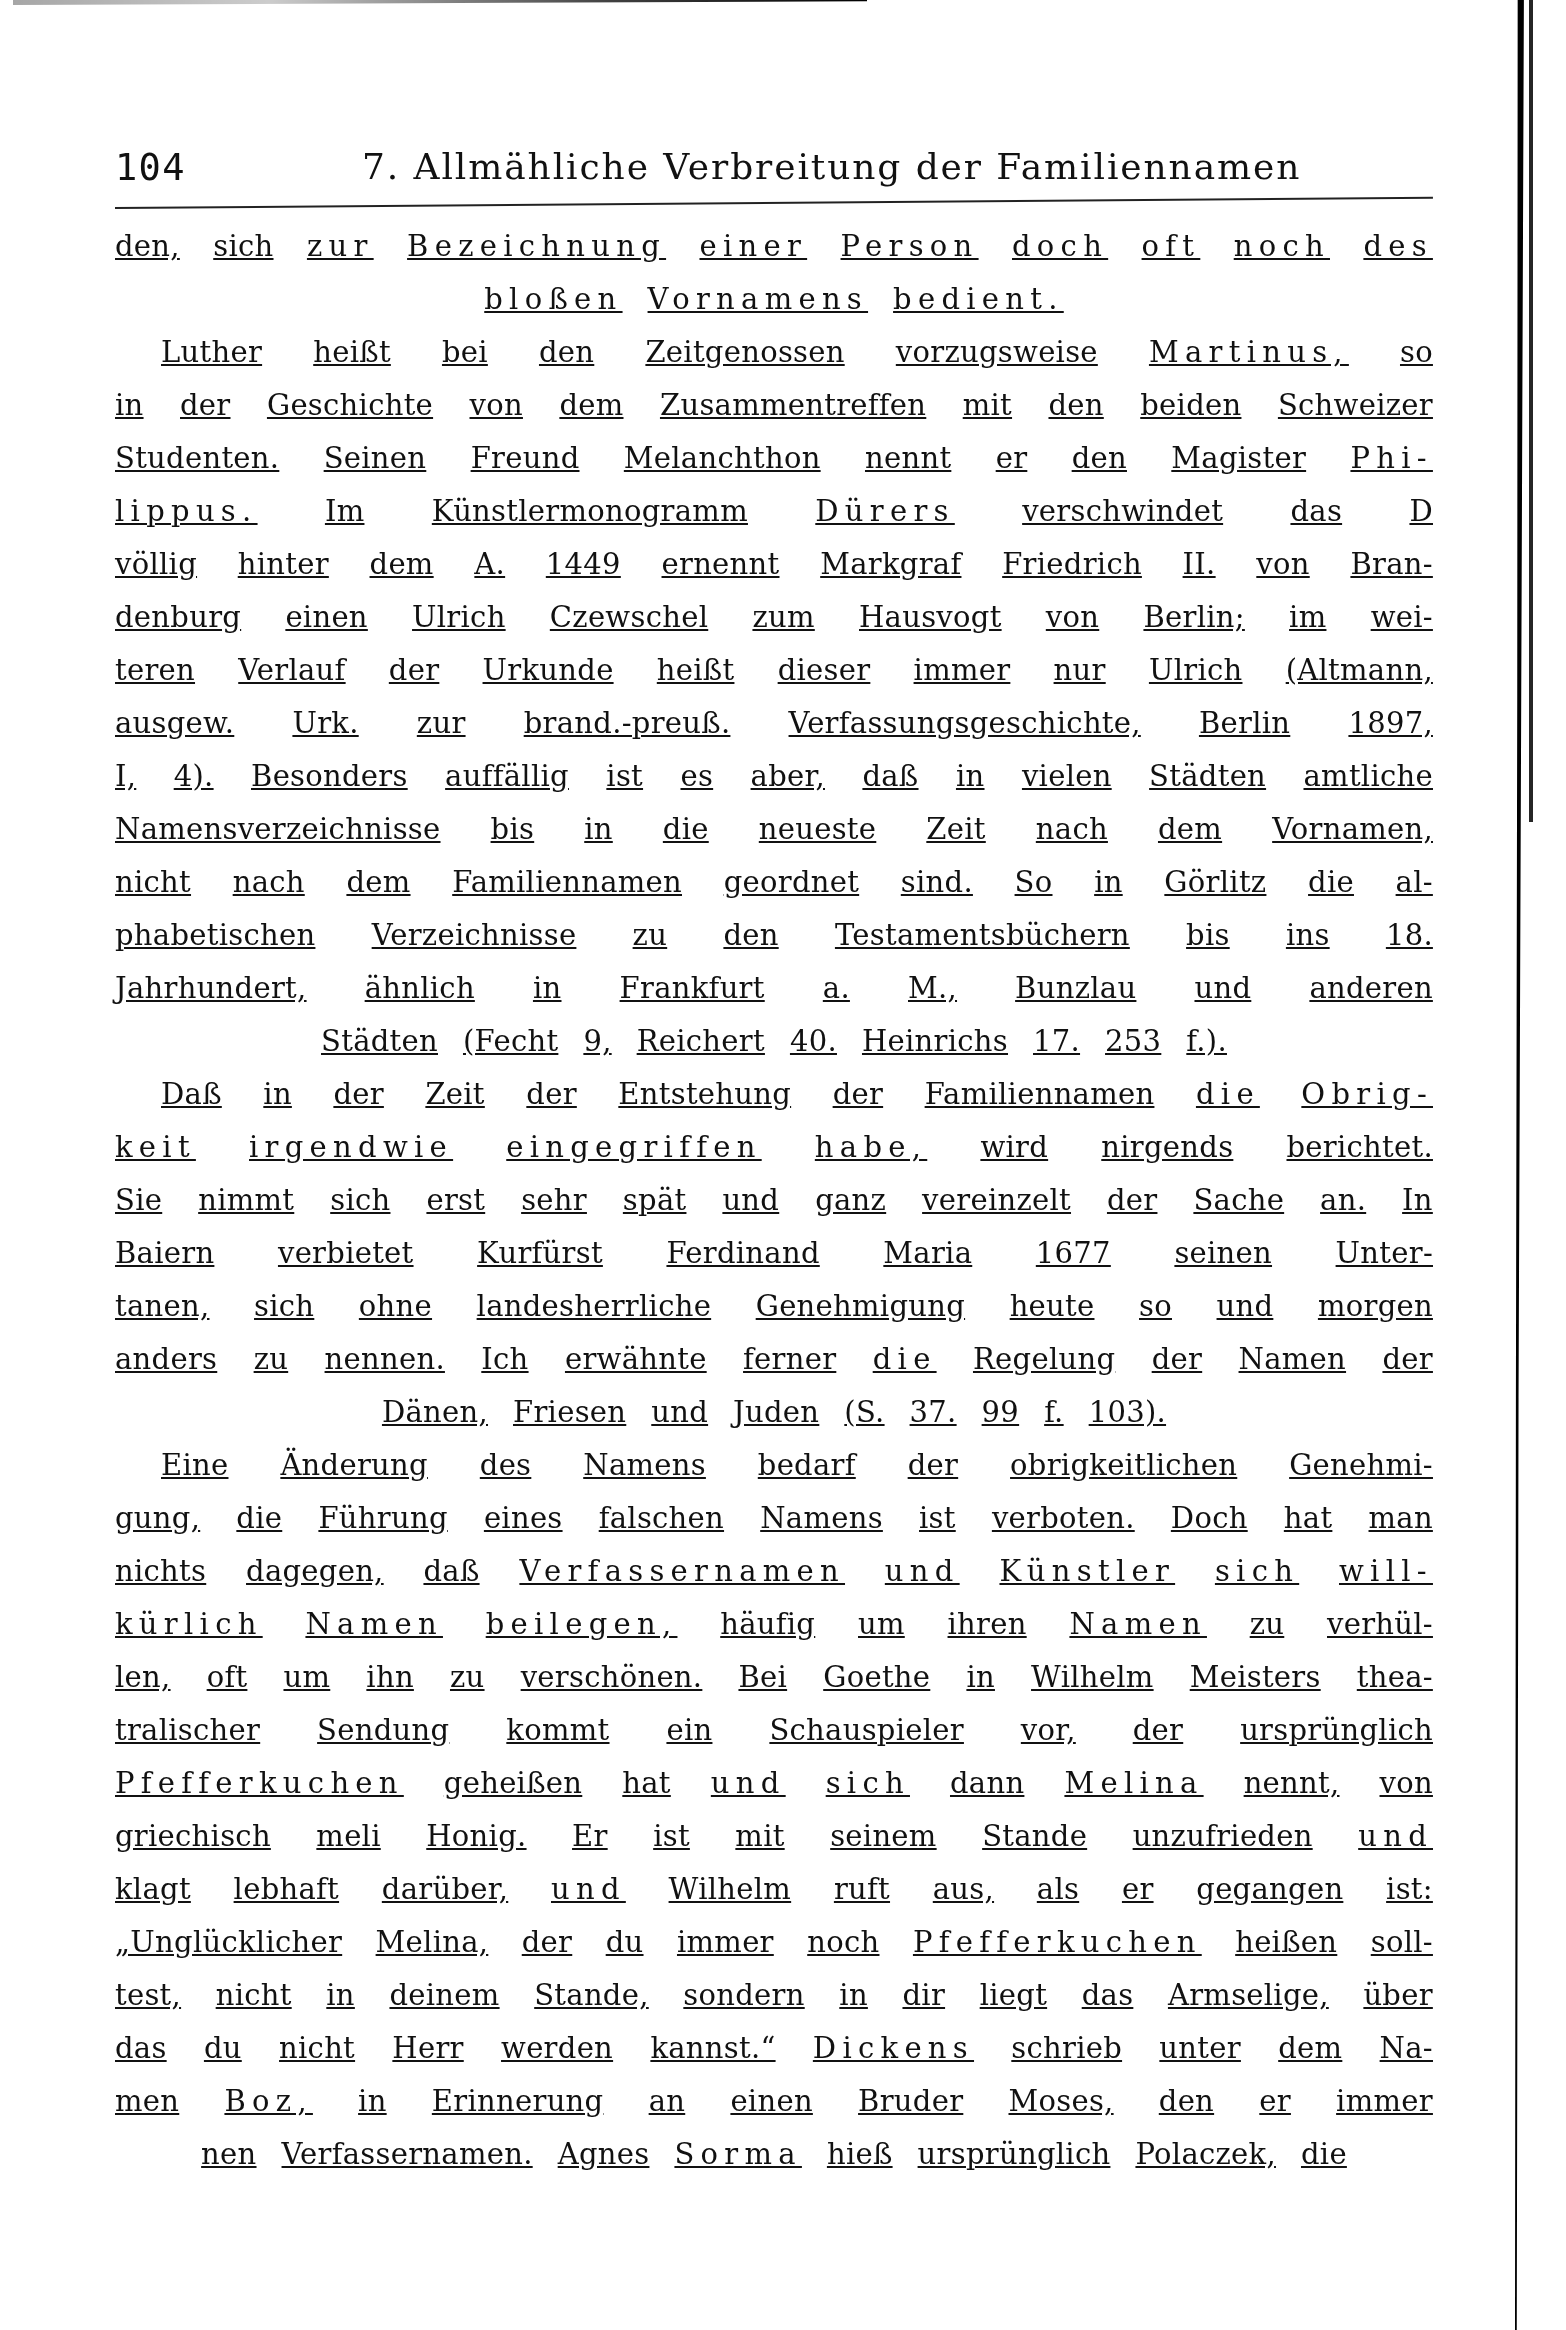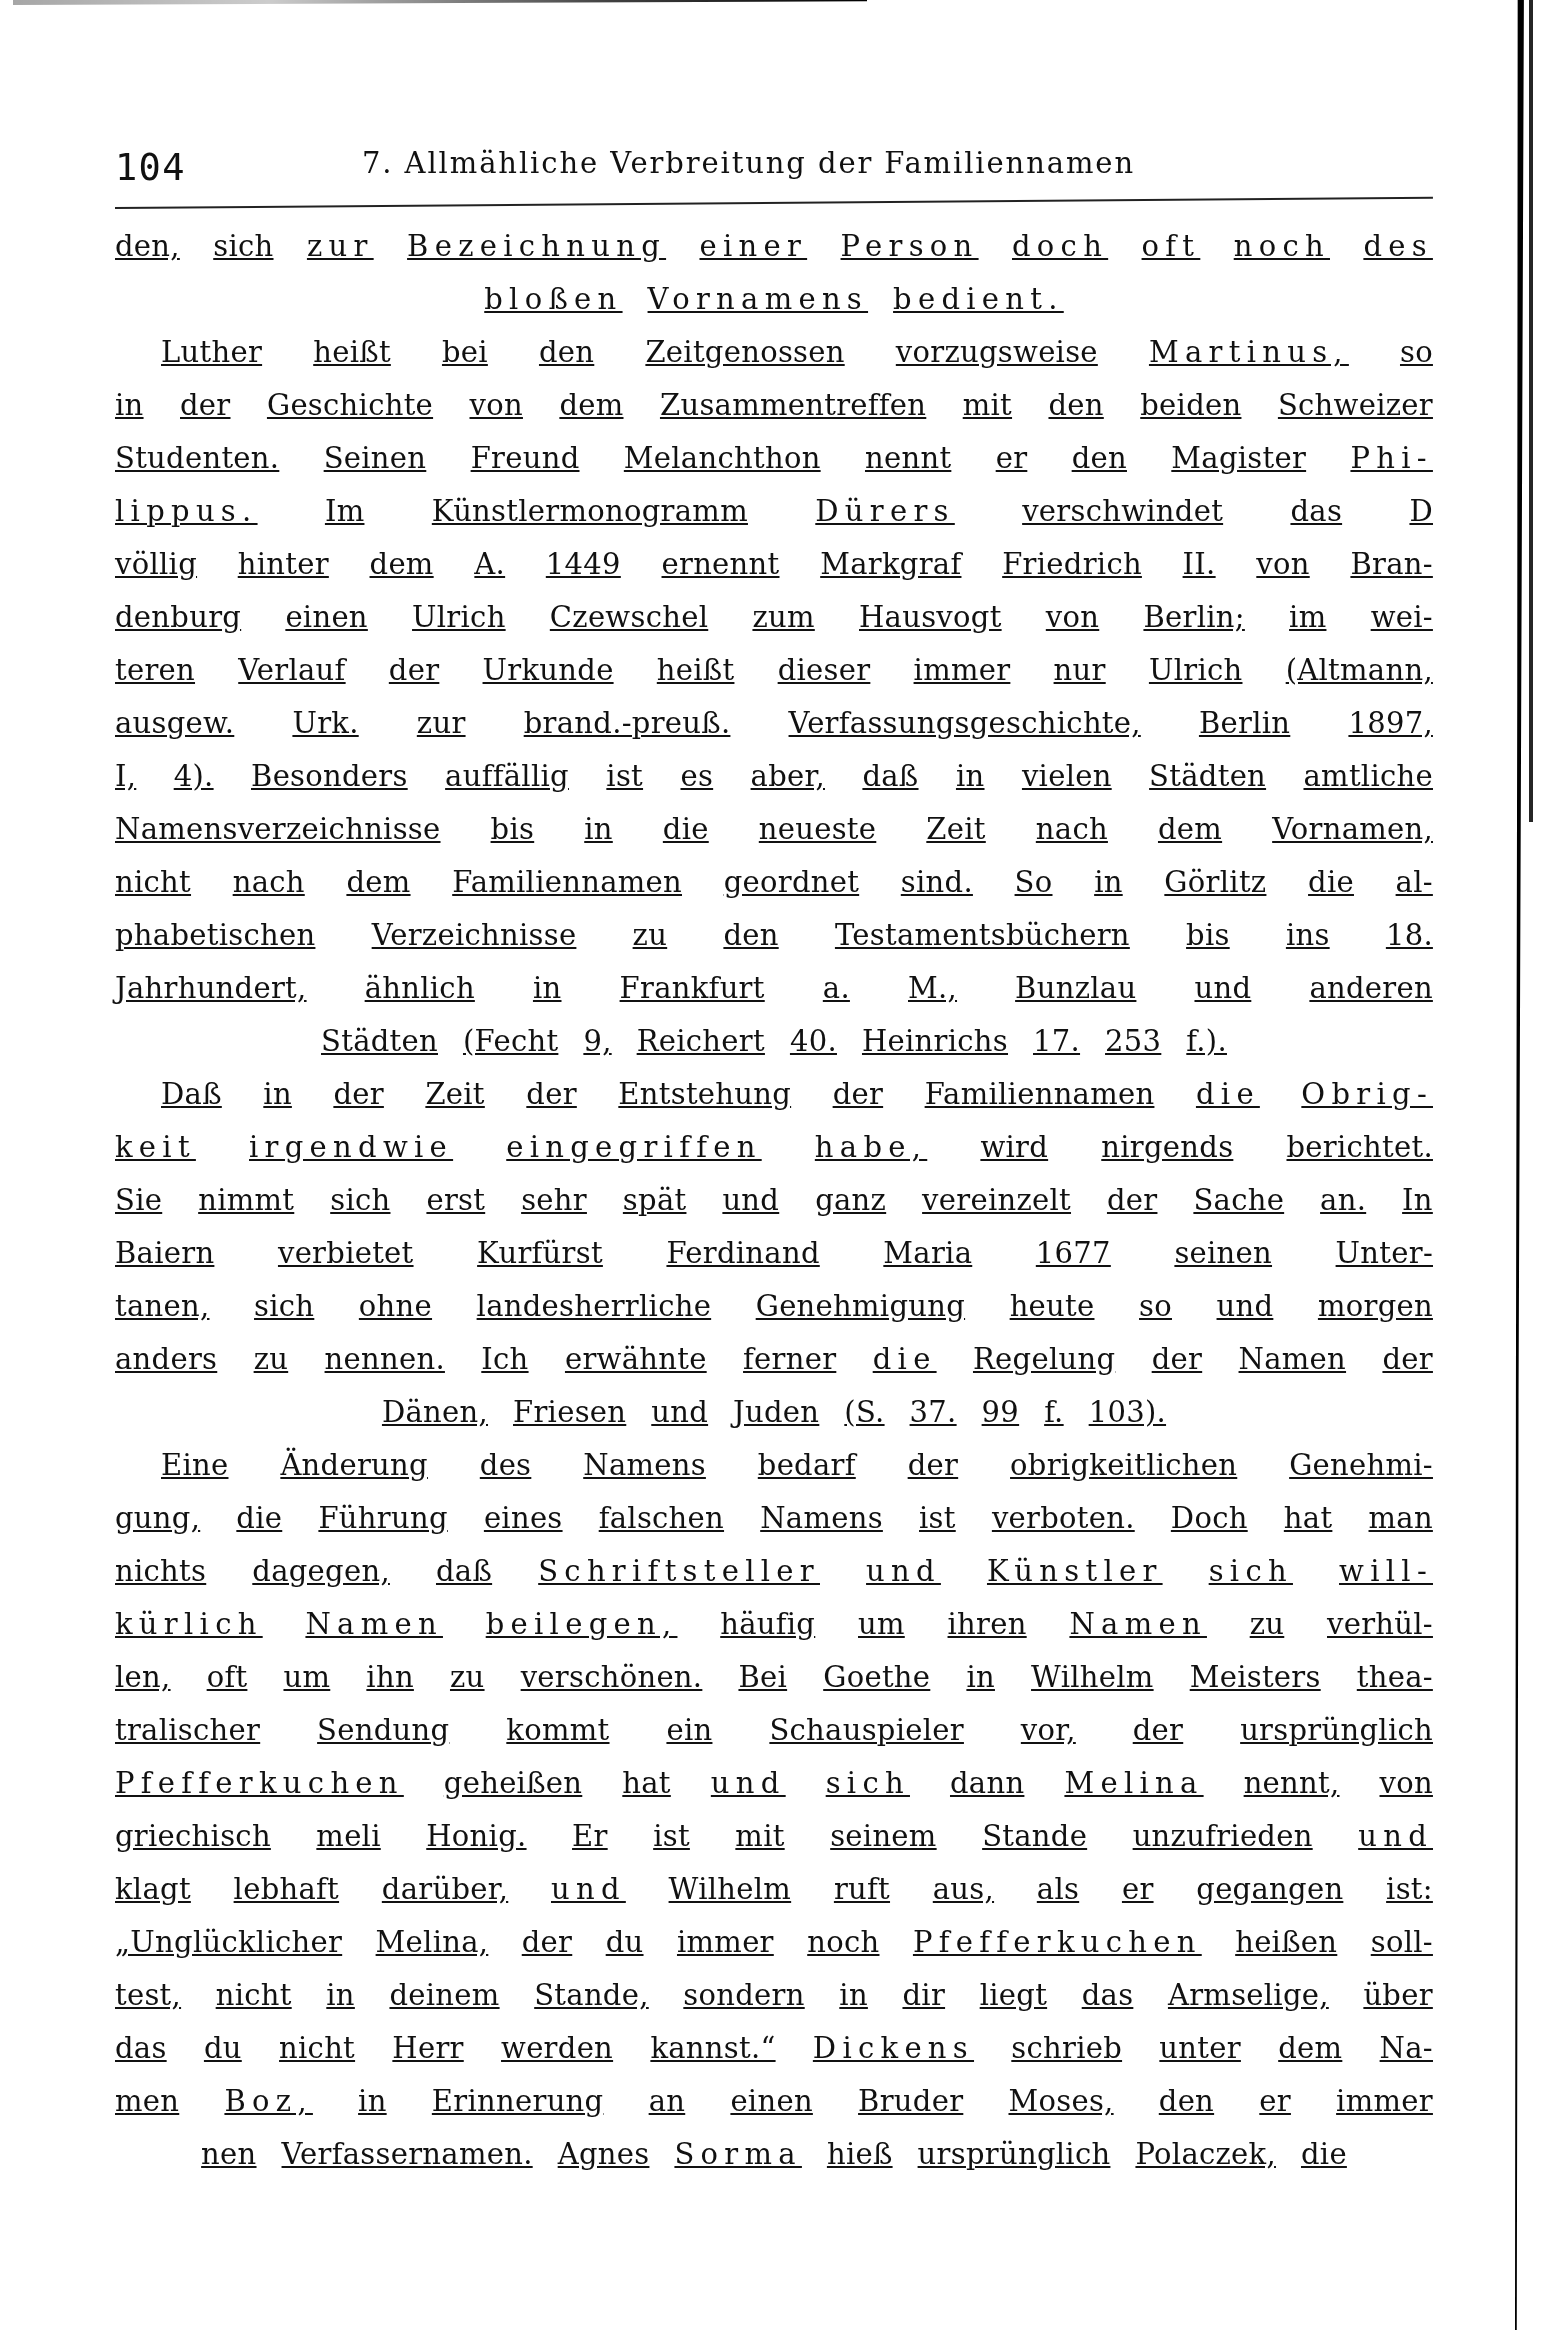--- a/index.html
+++ b/index.html
@@ -54,21 +54,21 @@
       display: flex;
     }
     .page-number {
       font-family: "DejaVu Sans Mono", "Liberation Mono", monospace;
       font-size: 37px;
       letter-spacing: 1.3px;
       width: 247px;
       line-height: 1;
     }
     .running-title {
-      font-size: 29px;
+      font-size: 36px;
       letter-spacing: 1.9px;
       line-height: 1;
       padding-bottom: 3.8px;
     }
     .head-rule {
       position: absolute;
       left: 115px;
       top: 207px;
       width: 1318px;
       height: 1.9px;
@@ -398,21 +398,21 @@
       <span class="w">ist</span>
       <span class="w">verboten.</span>
       <span class="w">Doch</span>
       <span class="w">hat</span>
       <span class="w">man</span>
     </div>
     <div class="line">
       <span class="w">nichts</span>
       <span class="w">dagegen,</span>
       <span class="w">daß</span>
-      <span class="w sp">Schriftsteller</span>
+      <span class="w sp">Verfassernamen</span>
       <span class="w sp">und</span>
       <span class="w sp">Künstler</span>
       <span class="w sp">sich</span>
       <span class="w sp">will-</span>
     </div>
     <div class="line">
       <span class="w sp">kürlich</span>
       <span class="w sp">Namen</span>
       <span class="w sp">beilegen,</span>
       <span class="w">häufig</span>

